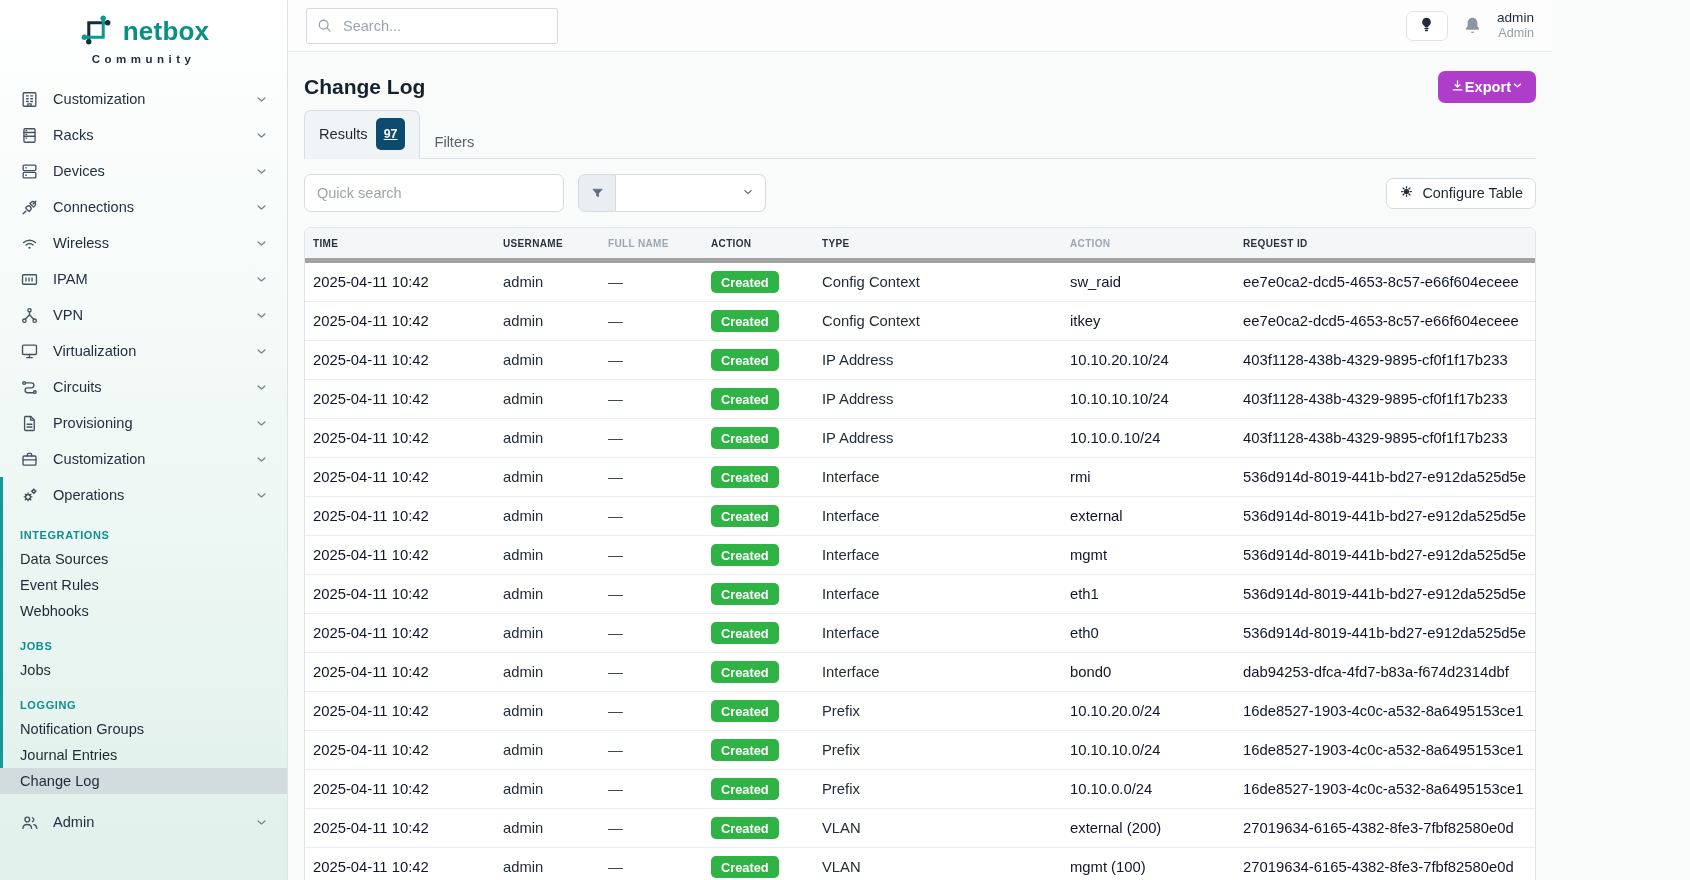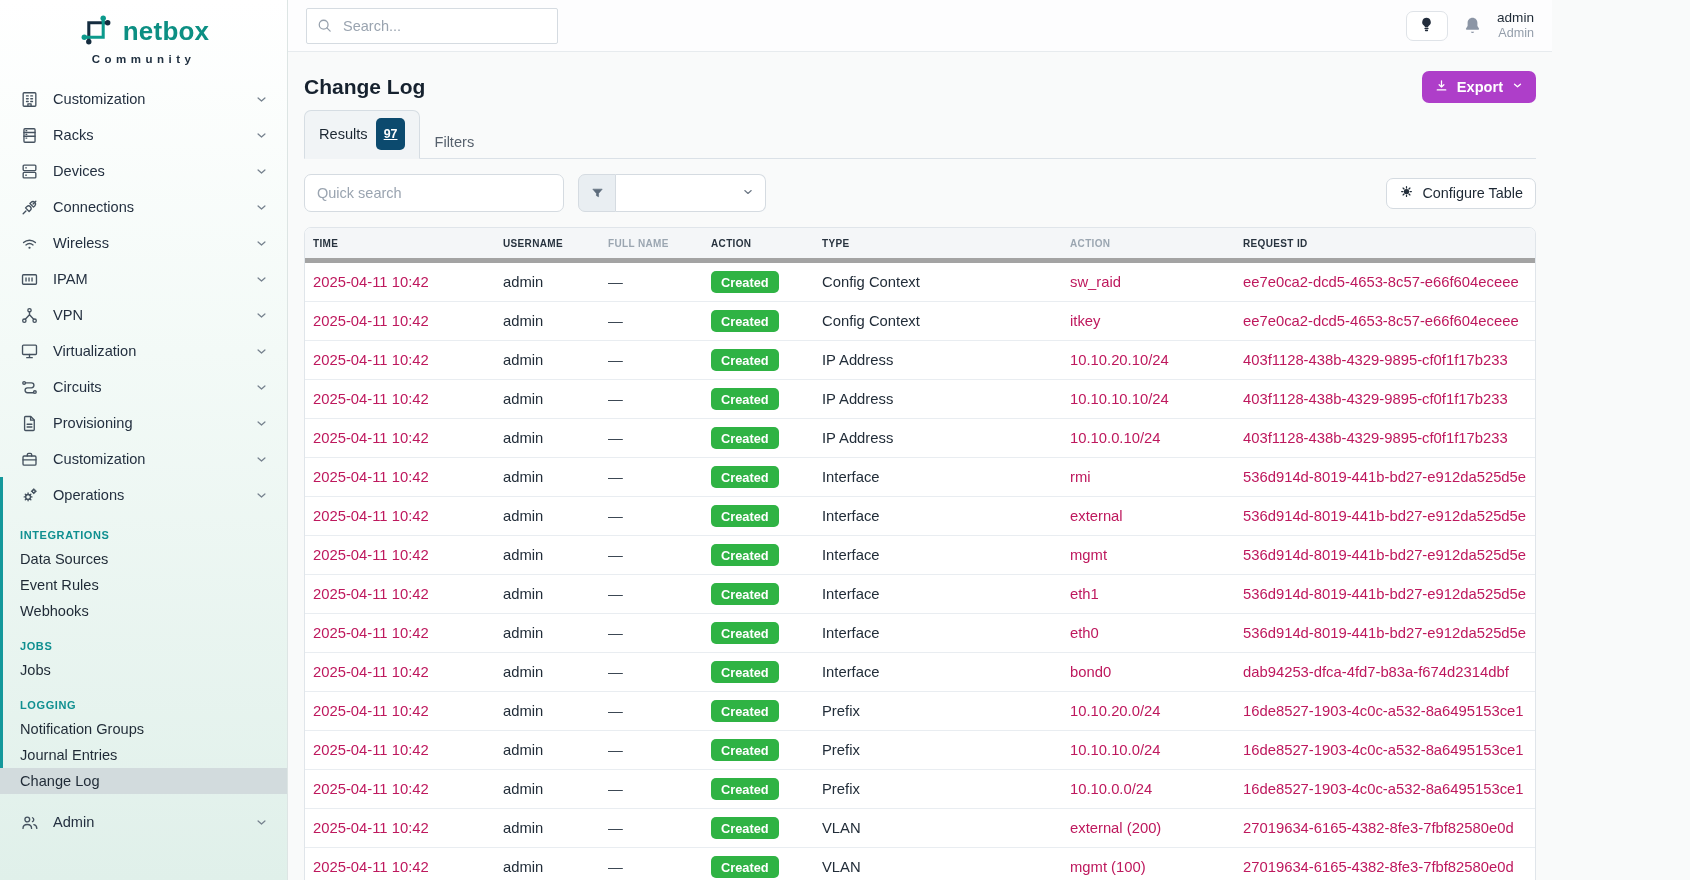--- a/index.html
+++ b/index.html
@@ -38,21 +38,21 @@
   .bulb-btn { width:42px; height:30px; border:1px solid #dfe3e8; background:#fff; border-radius:7px; display:flex; align-items:center; justify-content:center; cursor:pointer; color:#222c3b; }
   .bulb-btn svg { width:17px; height:17px; }
   .bell { width:21px; height:21px; color:#8b95a5; cursor:pointer; }
   .userblk { text-align:right; line-height:1.15; cursor:pointer; }
   .userblk .u1 { font-size:13.6px; color:#1f2a36; }
   .userblk .u2 { font-size:12.6px; color:#949eab; }
 
   .content { padding:0 16px; flex:1; }
   .page-head { display:flex; align-items:center; padding-top:13px; height:56px; }
   .page-title { font-size:21px; font-weight:bold; color:#16212e; }
-  .export-btn { margin-left:auto; height:32px; background:#ae3ec9; border:none; border-radius:7px; color:#fff; font-size:14.6px; font-weight:600; font-family:inherit; display:flex; align-items:center; gap:8px; padding:0 12px; cursor:pointer; }
+  .export-btn { margin-left:auto; height:32px; background:#ae3ec9; border:none; border-radius:7px; color:#fff; font-size:14.6px; font-weight:600; font-family:inherit; display:flex; align-items:center; padding:0 12px; cursor:pointer; }
   .export-btn svg { width:15px; height:15px; }
   .export-btn .caret svg { width:13px; height:13px; }
 
   .tabs { display:flex; align-items:flex-end; border-bottom:1px solid #dbe1e7; margin-top:2px; }
   .tab { padding:7px 14px 8px; font-size:14.6px; color:#57616d; cursor:pointer; display:flex; align-items:center; gap:8px; }
   .tab.active { background:#f1f4f6; border:1px solid #d6dde3; border-bottom-color:#f1f4f6; border-radius:7px 7px 0 0; margin-bottom:-1px; color:#1c2732; }
   .count-badge { background:#0c4a6e; color:#fff; font-size:12.4px; font-weight:bold; border-radius:5px; padding:9px 8px;text-decoration:underline; }
 
   .toolbar { display:flex; align-items:center; gap:14px; margin-top:15px; }
   .quick-input { width:260px; height:38px; border:1px solid #d5dbe1; border-radius:7px; background:#fff; padding:0 12px; font-size:14.5px; font-family:inherit; color:#222d39; outline:none; }
@@ -66,21 +66,21 @@
   .configure-btn svg { width:15px; height:15px; color:#242f3b; }
 
   .card { margin-top:15px; background:#fff; border:1px solid #e0e5ea; border-radius:7px; overflow:hidden; }
   table { width:100%; border-collapse:collapse; font-size:14.8px; }
   thead th { background:#f4f6f8; text-align:left; font-size:10px; letter-spacing:.35px; color:#28333f; padding:10px 8px 9px; border-bottom:5px solid #a3a3a3; white-space:nowrap; cursor:pointer; }
   thead th.muted { color:#9ba6b1; cursor:default; }
   th:nth-child(1){width:190px} th:nth-child(2){width:105px} th:nth-child(3){width:103px}
   th:nth-child(4){width:111px} th:nth-child(5){width:248px} th:nth-child(6){width:173px}
   tbody td { padding:8px 8px; border-top:1px solid #e9edf1; color:#222d39; }
   tbody tr:first-child td { border-top:none; }
-  a.cell-link { color:#be185d; text-decoration:none; cursor:pointer; }
+  a.cell-link { color:#0f172a; text-decoration:none; cursor:pointer; }
   .dash { color:#3c4854; }
   .badge-green { display:inline-block; background:#2fb344; color:#fff; font-size:12.8px; font-weight:bold; padding:3.5px 10px; border-radius:5px; }
 </style>
 </head>
 <body>
 
 <div class="app">
 
   <aside class="sidebar">
     <div class="brand">

